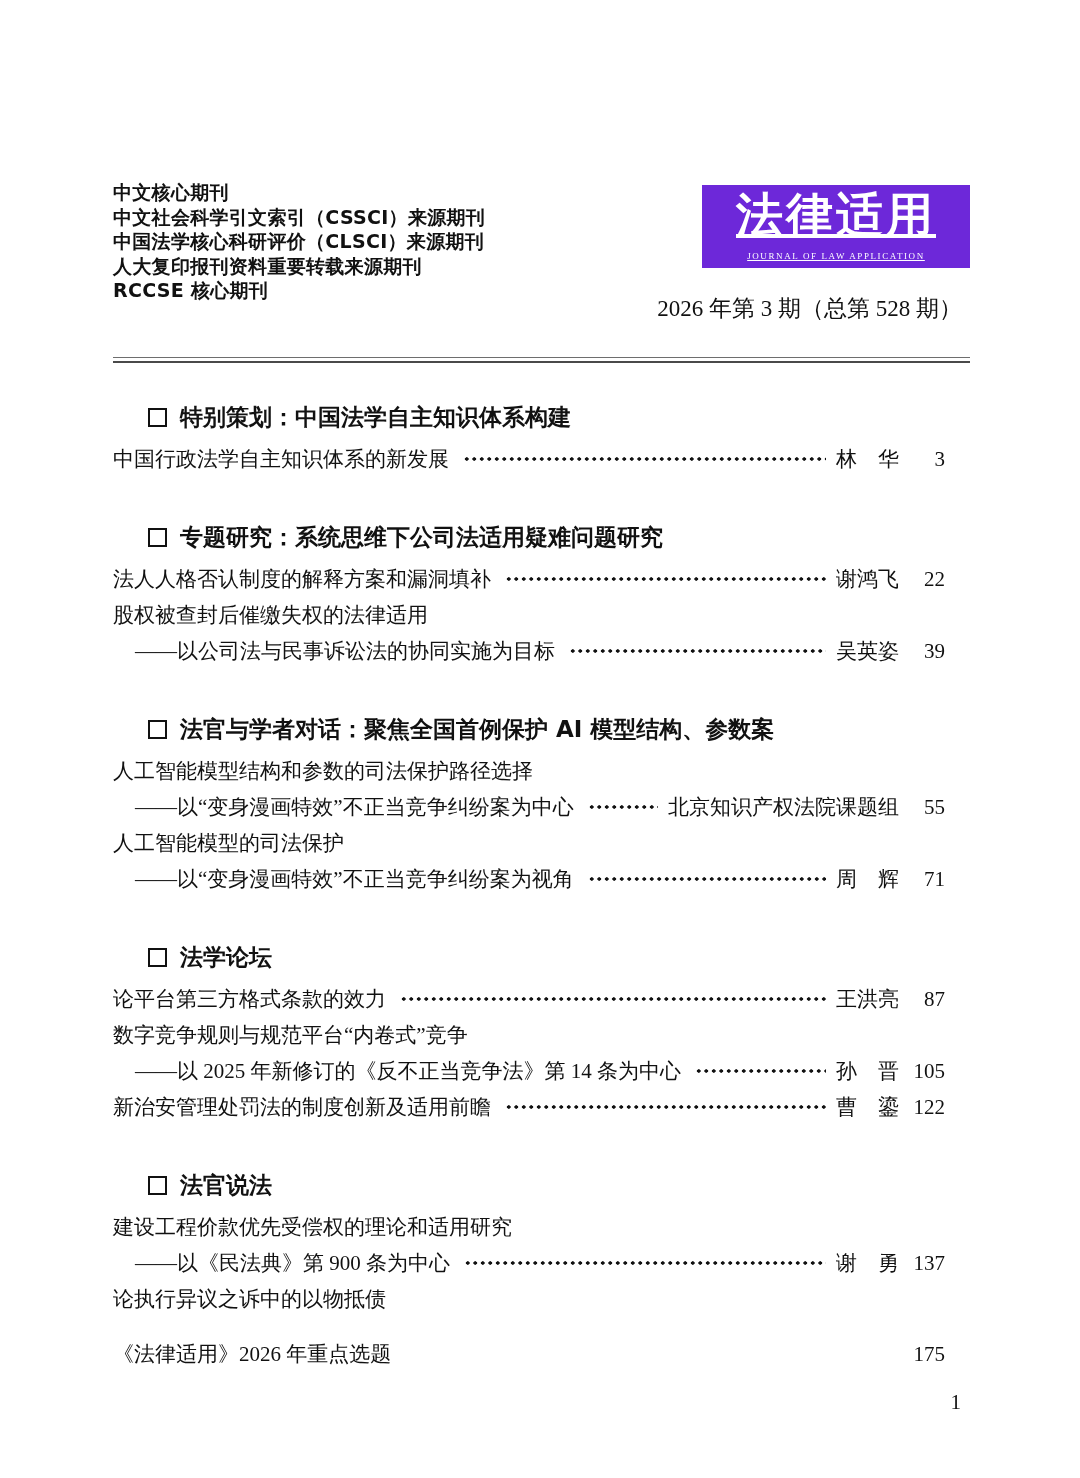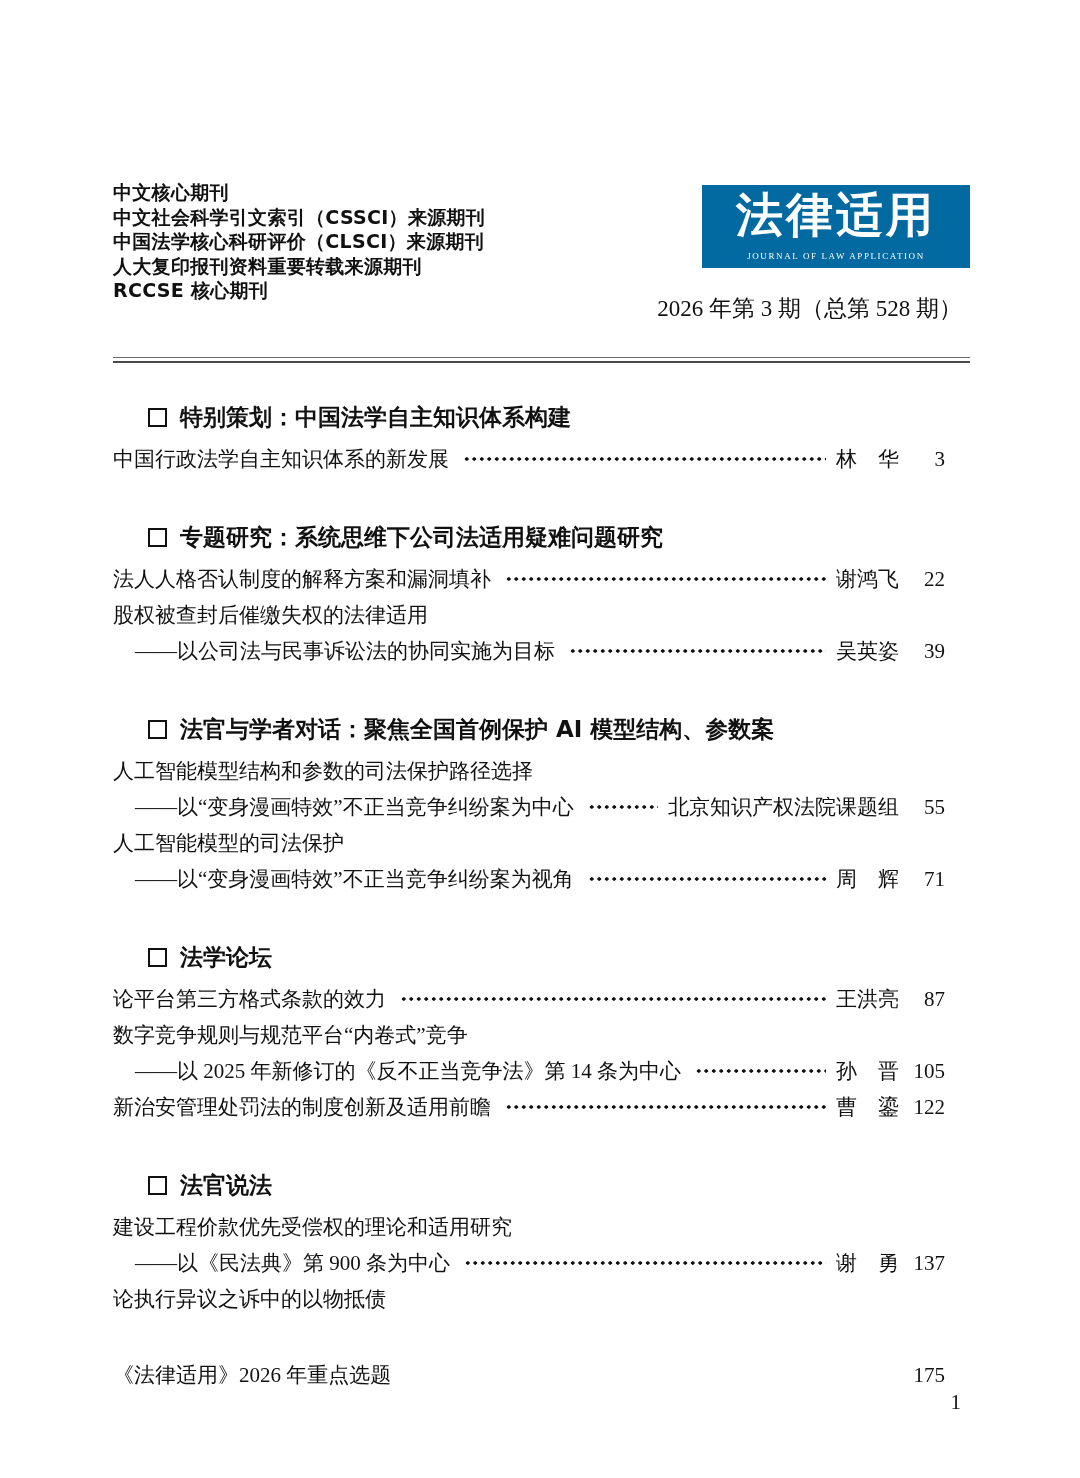--- a/index.html
+++ b/index.html
@@ -52,36 +52,36 @@
   .row.indent { padding-left:22px; }
   .row .t { white-space:nowrap; }
   .leader {
     flex:1 1 auto; height:36px; margin:0 10px 0 14px; min-width:20px;
     background-image:radial-gradient(circle, #111 1.5px, transparent 1.9px);
     background-size:7.5px 36px; background-repeat:repeat-x; background-position:0 center;
   }
   .spacer { flex:1 1 auto; }
   .author { white-space:nowrap; text-align:right; }
   .pagenum { width:46px; text-align:right; white-space:nowrap; }
-  .extra { margin-top:40px;align-items:center; }
+  .extra { margin-top:19px;align-items:center; }
   
   .folio { position:absolute; top:1390px; right:119px; font-size:21px; }
 </style>
 </head>
 <body>
 
 <div class="quals">
     <div>中文核心期刊</div>
     <div>中文社会科学引文索引（CSSCI）来源期刊</div>
     <div>中国法学核心科研评价（CLSCI）来源期刊</div>
     <div>人大复印报刊资料重要转载来源期刊</div>
     <div>RCCSE 核心期刊</div>
   </div>
 
-<div class="brand" style="background: #0369a1;">
+<div class="brand" style="background: #6d28d9; text-decoration: underline;">
   <div class="brand-title">法律适用</div>
   <div class="brand-sub">JOURNAL OF LAW APPLICATION</div>
 </div>
 
 <div class="issue">2026 年第 3 期（总第 528 期）</div>
 
 <div class="rule"></div>
 
 <div class="toc">
   <div id="toc-sections">

